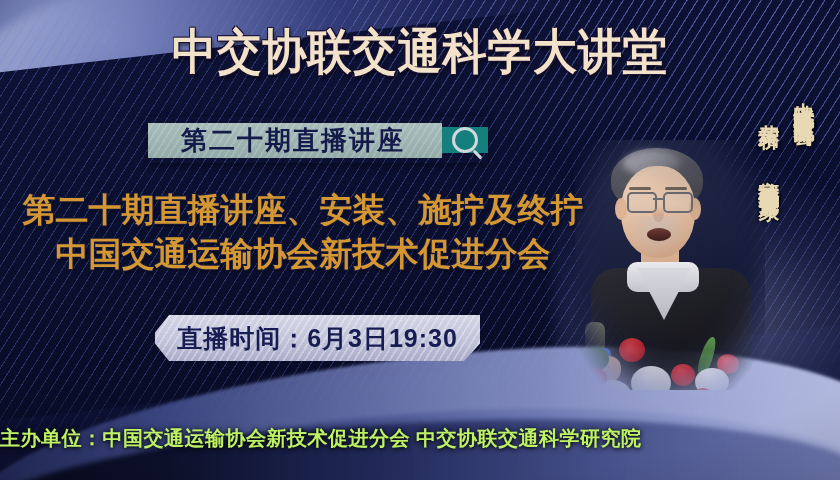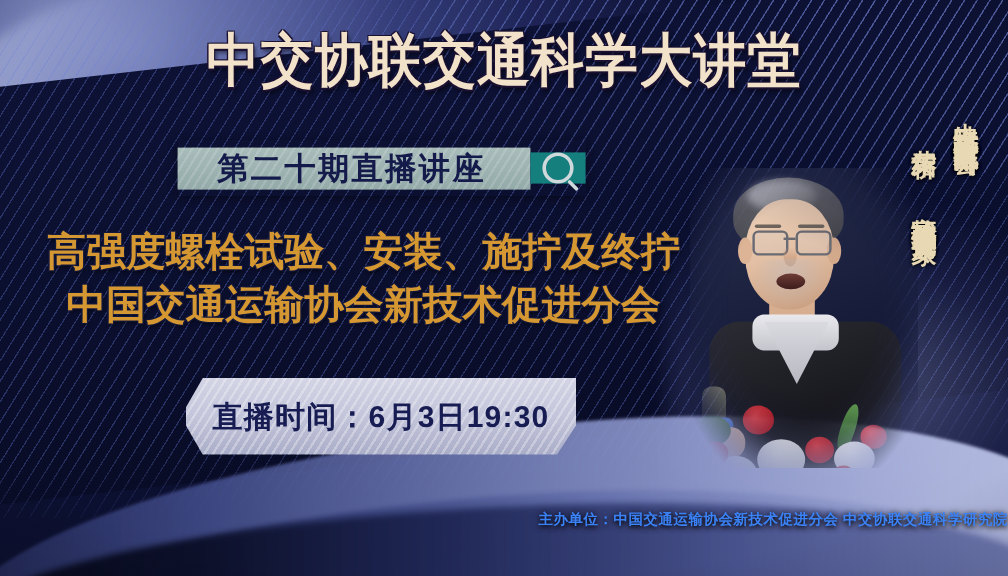--- a/index.html
+++ b/index.html
@@ -245,21 +245,21 @@
     letter-spacing:0px;
     text-shadow:
       -1px -1px 0 #12173c, 1px -1px 0 #12173c,
       -1px  1px 0 #12173c, 1px  1px 0 #12173c,
        1px  2px 3px rgba(0,0,0,.6);
   }
   .topic-l2{text-indent:0;}
 
   .time-badge{
     position:absolute;left:155px;top:315px;
-    width:325px;height:64px;
+    width:325px;height:46px;
     display:flex;align-items:center;justify-content:center;
     color:#171c52;
     font-size:25px;font-weight:bold;letter-spacing:1px;
     background:
       repeating-linear-gradient(-58deg,
         rgba(255,255,255,0.00) 0px, rgba(255,255,255,0.00) 4px,
         rgba(255,255,255,0.30) 4px, rgba(255,255,255,0.30) 6px),
       linear-gradient(180deg,#d3d4e4 0%,#c2c4da 52%,#aaadc8 100%);
     clip-path:polygon(14px 0, 100% 0, 100% 62%, calc(100% - 16px) 100%, 14px 100%, 0 62%, 0 38%);
     box-shadow:0 3px 10px rgba(0,0,0,.5);
@@ -273,23 +273,23 @@
     font-weight:bold;
     letter-spacing:2px;
     text-shadow:0 1px 3px rgba(0,0,0,.75), 0 0 2px rgba(0,0,0,.6);
     white-space:pre;
   }
   .vtext-org{right:22px;top:86px;font-size:21px;}
   .vtext-person{right:57px;top:108px;font-size:21px;}
 
   .footer{
     position:absolute;left:0;right:0;top:425px;
-    text-align:right;
-    color:#3b82f6;
-    font-size:12px;font-weight:bold;letter-spacing:.5px;
+    text-align:left;
+    color:#bef264;
+    font-size:20px;font-weight:bold;letter-spacing:.5px;
     text-shadow:0 1px 4px rgba(0,0,0,.85), 0 0 6px rgba(0,0,0,.6);
   }
 </style>
 </head>
 <body>
 
 <div class="poster">
 
   <div class="bg-base"></div>
   <div class="bg-silk-top"></div>
@@ -342,21 +342,21 @@
   <div class="main-title">中交协联交通科学大讲堂</div>
 
   <div class="subtitle-bar">
     <div class="subtitle-text">第二十期直播讲座</div>
     <div class="subtitle-search">
       <span class="search-glyph"></span>
     </div>
   </div>
 
   <div class="topic">
-    <div>高强度螺栓试验、安装、施拧及终拧</div>
+    <div>第二十期直播讲座、安装、施拧及终拧</div>
     <div class="topic-l2">中国交通运输协会新技术促进分会</div>
   </div>
 
   <div class="time-badge">直播时间：6月3日19:30</div>
 
   <div class="vtext vtext-org">中铁大桥科学研究院有限公司</div>
   <div class="vtext vtext-person">黄绍桥  高栓试验研究首席专家</div>
 
   <div class="footer">主办单位：中国交通运输协会新技术促进分会    中交协联交通科学研究院</div>
 

